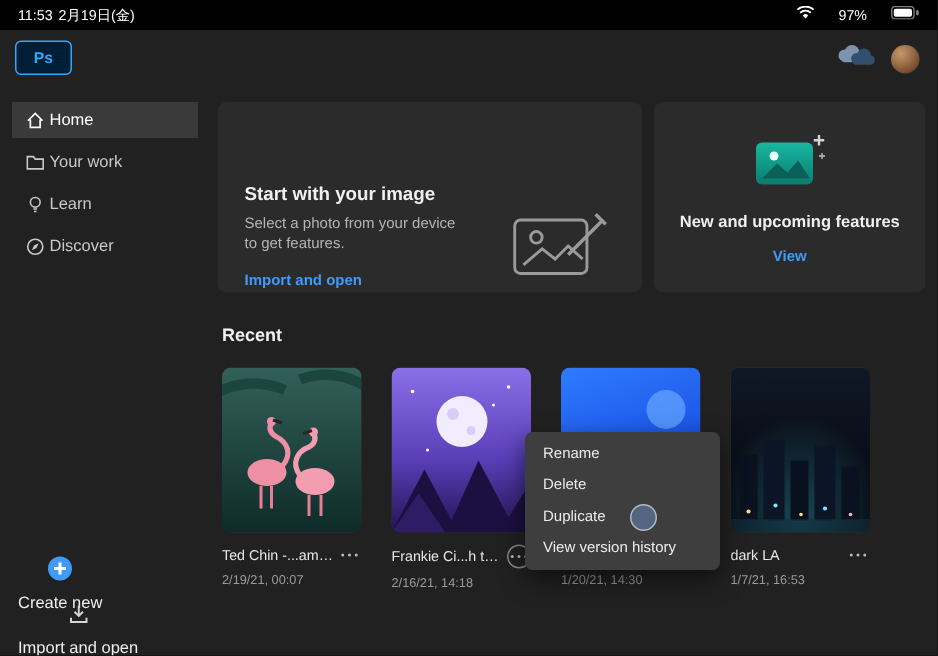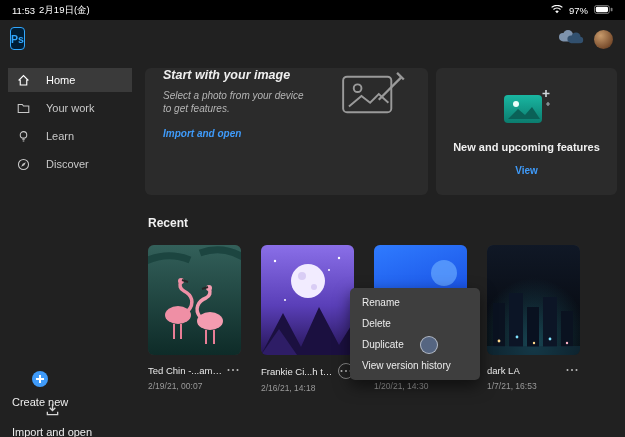--- a/index.html
+++ b/index.html
@@ -4,45 +4,45 @@
 <style>
   * { margin:0; padding:0; box-sizing:border-box; }
   body { font-family:"Liberation Sans", sans-serif; background:#000; }
   .screen { position:relative; width:625px; height:437px; background:#212121; overflow:hidden; }
 
   
   .status-bar { position:absolute; top:0; left:0; right:0; height:20px; background:#000;
     display:flex; justify-content:space-between; align-items:center; padding:0 12px;
     color:#fff; font-size:9.5px; }
   .status-left { display:flex; gap:4px; align-items:center; }
-  .status-right { display:flex; gap:6px; align-items:center; }
-
-  
-  .ps-logo { position:absolute; left:10px; top:27px; width:15px; height:23px; border-radius:4px;
+  .status-right { display:flex; gap:16px; align-items:center; }
+
+  
+  .ps-logo { position:absolute; left:10px; top:27px; width:38px; height:23px; border-radius:4px;
     background:#001e36; border:1.5px solid #31a8ff; color:#31a8ff; font-size:10.5px; font-weight:bold;
     display:flex; align-items:center; justify-content:center; }
   .header-right { position:absolute; right:12px; top:28px; display:flex; gap:10px; align-items:center; }
   .avatar { width:19px; height:19px; border-radius:50%;
     background:radial-gradient(circle at 35% 30%, #c79a6b, #7a4e2e 70%, #3c2414); }
 
   
   .sidebar-item { position:absolute; left:8px; width:124px; height:24px; border-radius:0;
-    display:flex; align-items:center; gap:16px; padding-left:9px; color:#c9c9c9; font-size:11px; cursor:pointer; }
+    display:flex; align-items:center; gap:3px; padding-left:9px; color:#c9c9c9; font-size:11px; cursor:pointer; }
   .sidebar-item.active { background:#3a3a3a; color:#fff; }
   .sidebar-item svg { flex:0 0 auto; }
   .sidebar-footer-item { position:absolute; left:12px; display:flex; align-items:center; gap:9px;
     color:#eee; font-size:11px; cursor:pointer;flex-direction:column; }
   .plus-circle { width:16px; height:16px; border-radius:50%; background:#3f9bfa; position:relative; }
   .plus-circle:before, .plus-circle:after { content:""; position:absolute; background:#fff; }
   .plus-circle:before { left:4px; right:4px; top:7.25px; height:1.5px; }
   .plus-circle:after { top:4px; bottom:4px; left:7.25px; width:1.5px; }
 
   
   .card { position:absolute; background:#2b2b2b; border-radius:6px; }
-  .start-card { left:145px; top:68px; width:283px; height:127px; display:flex; align-items:flex-start;font-style:italic; }
+  .start-card { left:145px; top:68px; width:283px; height:127px; display:flex; align-items:flex-end; }
   .start-text { padding:0 8px 0 18px; flex:1; }
   .start-title { color:#f0f0f0; font-size:12.5px; font-weight:bold; margin-bottom:7px; }
   .start-desc { color:#b5b5b5; font-size:10px; line-height:13px; width:150px; }
   .link { color:#3f9bfa; font-size:10px; font-weight:bold; margin-top:13px; cursor:pointer; display:inline-block; }
   .start-icon-wrap { padding-right:20px; }
 
   .features-card { left:436px; top:68px; width:181px; height:127px;
     display:flex; flex-direction:column; align-items:center; justify-content:center; }
   .feat-title { color:#f0f0f0; font-size:11px; font-weight:bold; margin-top:10px; }
   .features-card .link { margin-top:12px; }

